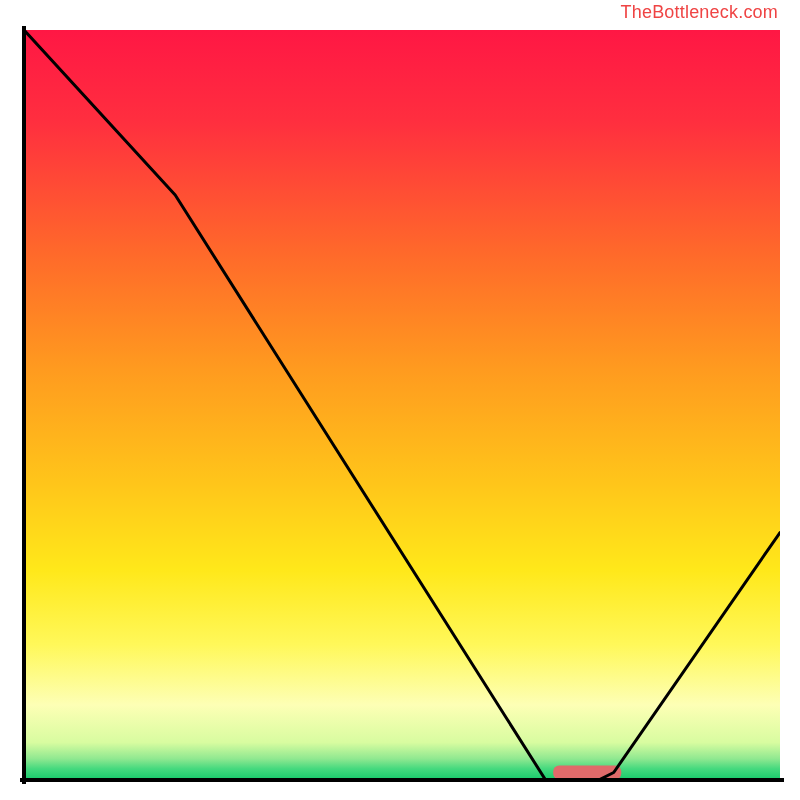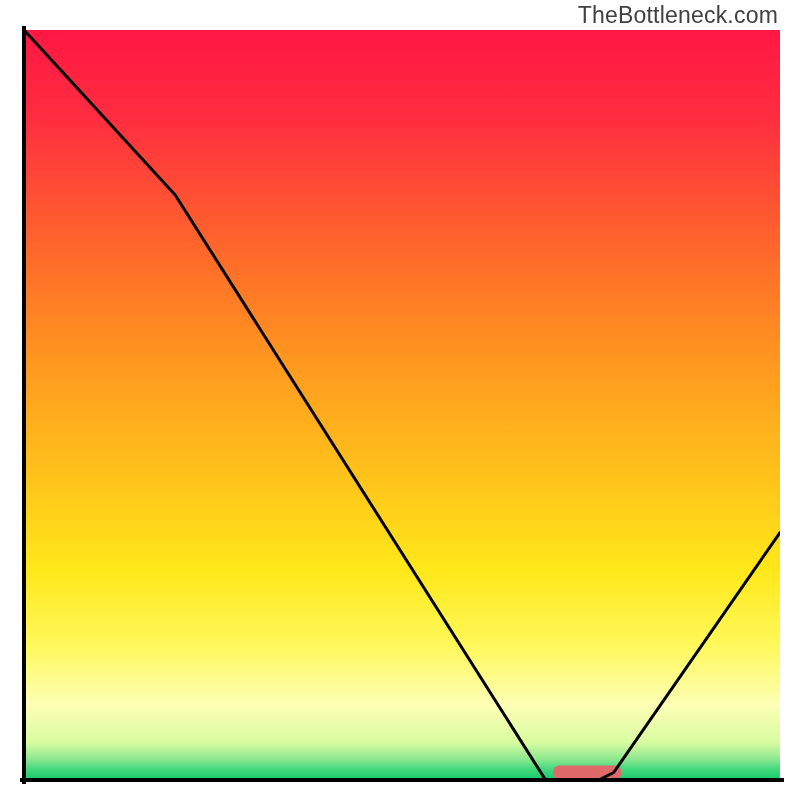--- a/index.html
+++ b/index.html
@@ -12,23 +12,23 @@
   }
   .wrap {
     position: relative;
     width: 800px;
     height: 800px;
   }
   .attribution {
     position: absolute;
     top: 2px;
     right: 22px;
-    font-size: 23px;
+    font-size: 18px;
     font-weight: 400;
-    color: #404040;
+    color: #ef4444;
     letter-spacing: 0.2px;
   }
   svg {
     display: block;
   }
 </style>
 </head>
 <body>
 
 <div class="wrap">

